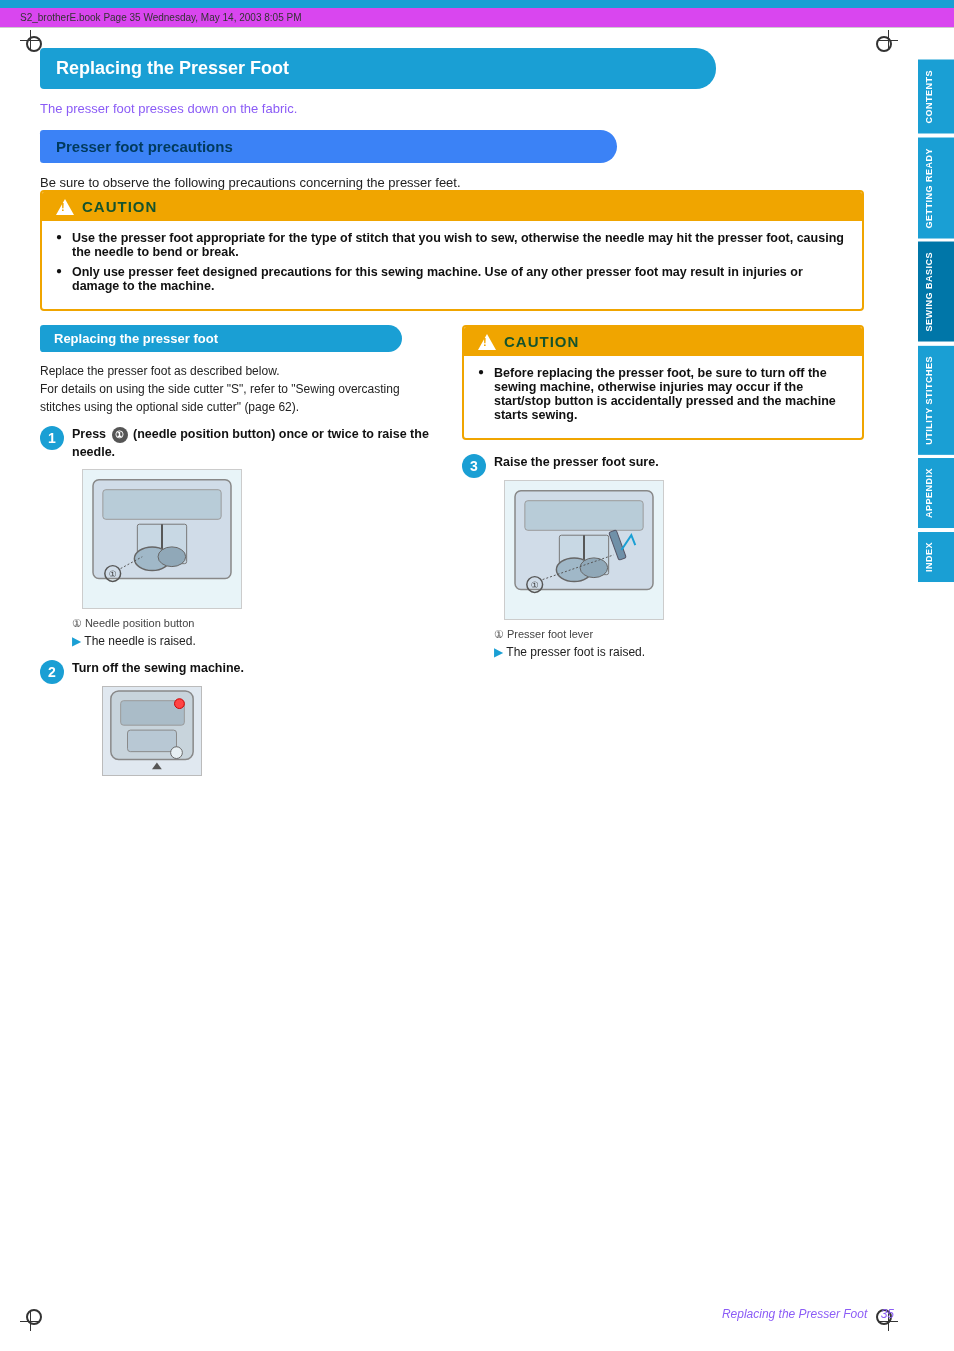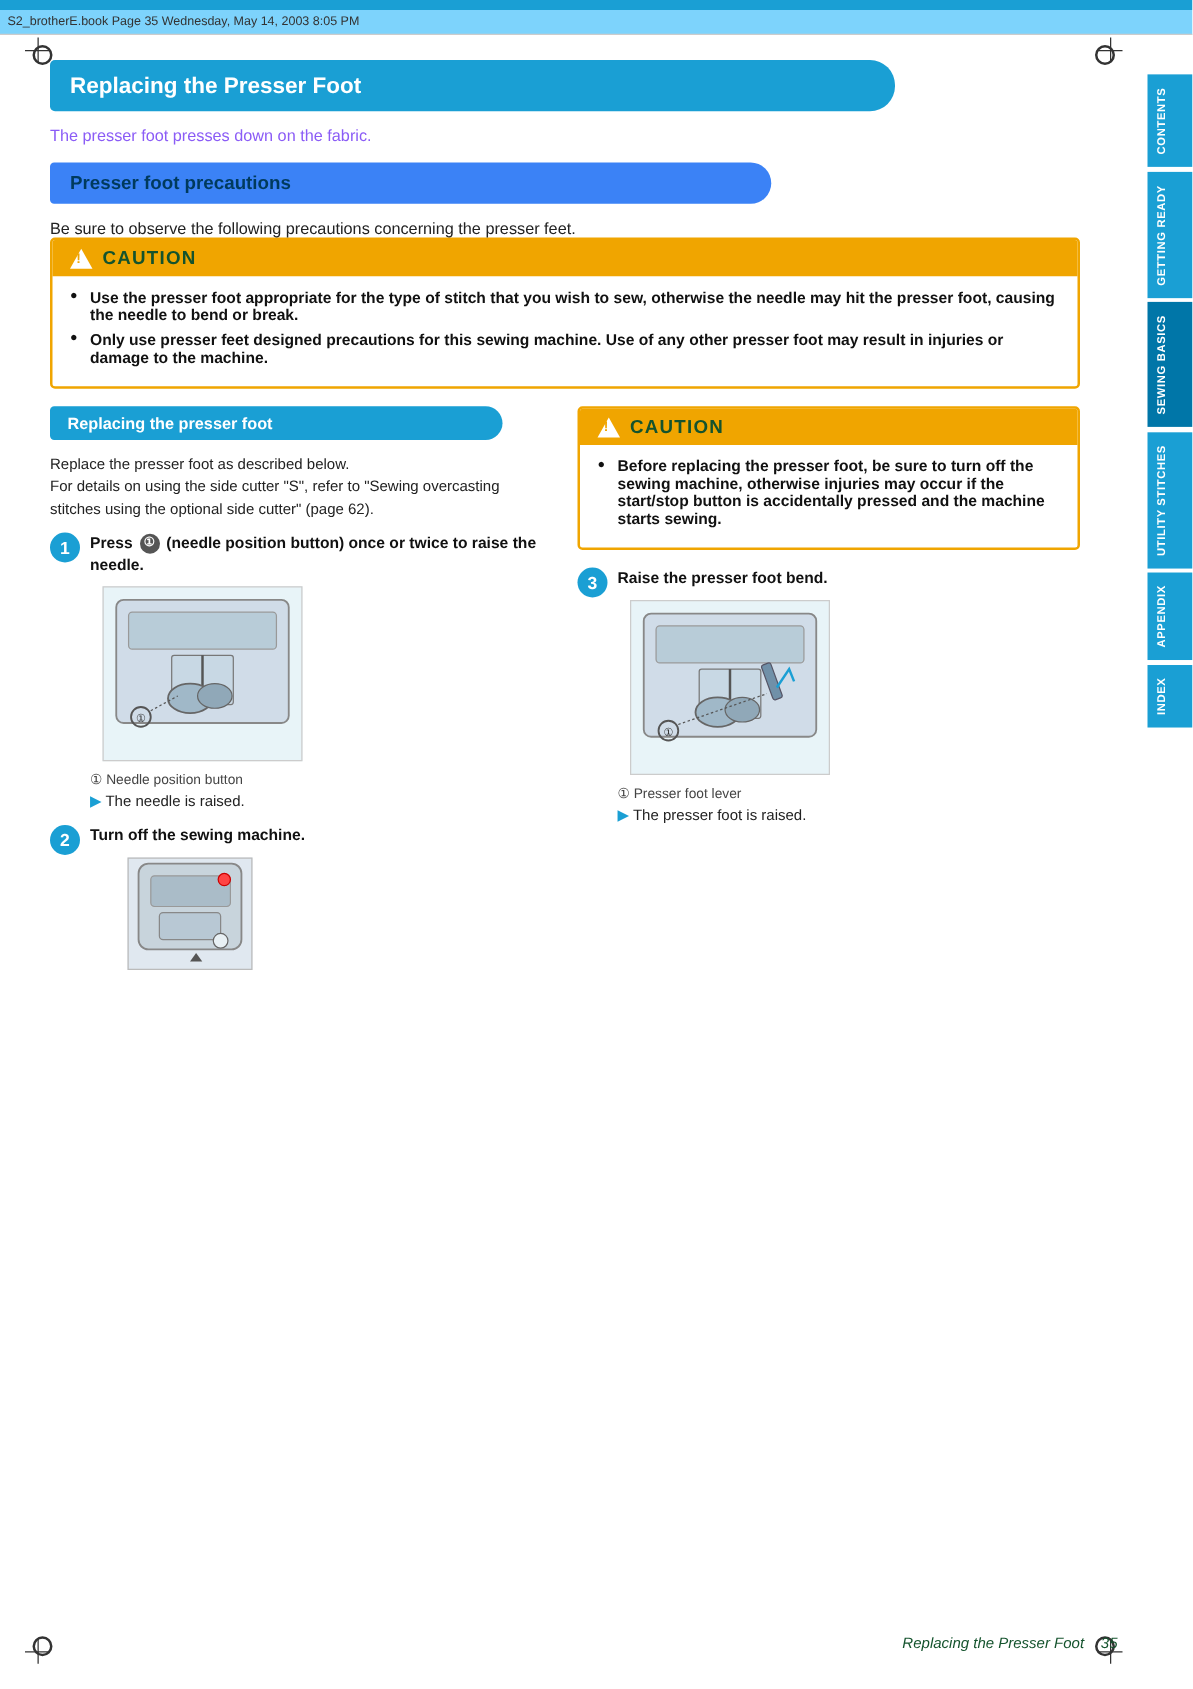--- a/index.html
+++ b/index.html
@@ -16,23 +16,23 @@
     .top-bar {
       height: 8px;
       background: #1a9fd4;
       width: 100%;
     }
 
     
     .file-info {
       font-size: 10px;
       color: #333;
-      padding: 4px 6px;
+      padding: 4px 20px;
       border-bottom: 1px solid #ccc;
-      background: #7dd3fc;
+      background: #d946ef;
     }
 
     
     .sidebar-tabs {
       position: absolute;
       right: 0;
       top: 60px;
       width: 36px;
       display: flex;
       flex-direction: column;
@@ -265,21 +265,21 @@
       font-size: 10px;
       color: #666;
     }
 
     
     .page-footer {
       position: absolute;
       bottom: 30px;
       right: 60px;
       font-size: 12px;
-      color: #14532d;
+      color: #8b5cf6;
       font-style: italic;
     }
 
     
     .crosshair {
       position: absolute;
       width: 20px;
       height: 20px;
     }
 
@@ -459,21 +459,21 @@
             <span style="position:absolute;bottom:-14px;left:-4px;color:#f0a500;font-size:11px;font-weight:bold;">!</span>
           </span>
           <span class="caution-label">CAUTION</span>
         </div>
         <div class="caution-item">Before replacing the presser foot, be sure to turn off the sewing machine, otherwise injuries may occur if the start/stop button is accidentally pressed and the machine starts sewing.</div>
       </div>
 
       <div class="step">
         <div class="step-num">3</div>
         <div class="step-content">
-          <div class="step-instruction">Raise the presser foot bend.</div>
+          <div class="step-instruction">Raise the presser foot sure.</div>
 
           <div class="machine-img">
             <svg viewBox="0 0 160 140" xmlns="http://www.w3.org/2000/svg">
               <rect x="10" y="10" width="140" height="100" rx="6" fill="#d0dce8" stroke="#888" stroke-width="1.5"></rect>
               <rect x="20" y="20" width="120" height="30" rx="3" fill="#b8ccd8" stroke="#999" stroke-width="1"></rect>
               <rect x="55" y="55" width="50" height="40" rx="2" fill="#c8d8e4" stroke="#777" stroke-width="1"></rect>
               <line x1="80" y1="55" x2="80" y2="95" stroke="#555" stroke-width="2"></line>
               <ellipse cx="70" cy="90" rx="18" ry="12" fill="#a0b8c8" stroke="#666" stroke-width="1.5"></ellipse>
               <ellipse cx="90" cy="88" rx="14" ry="10" fill="#90a8b8" stroke="#666" stroke-width="1"></ellipse>
 

